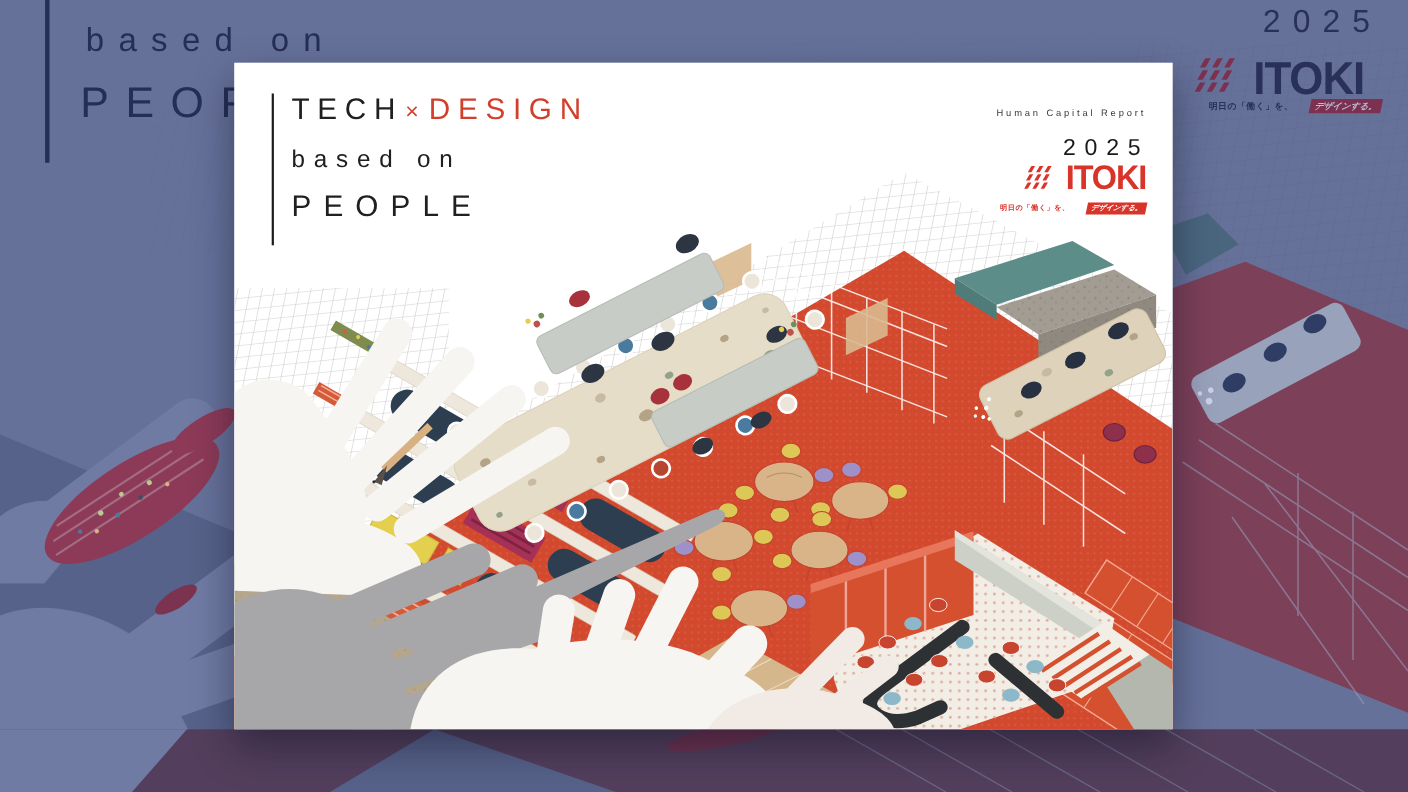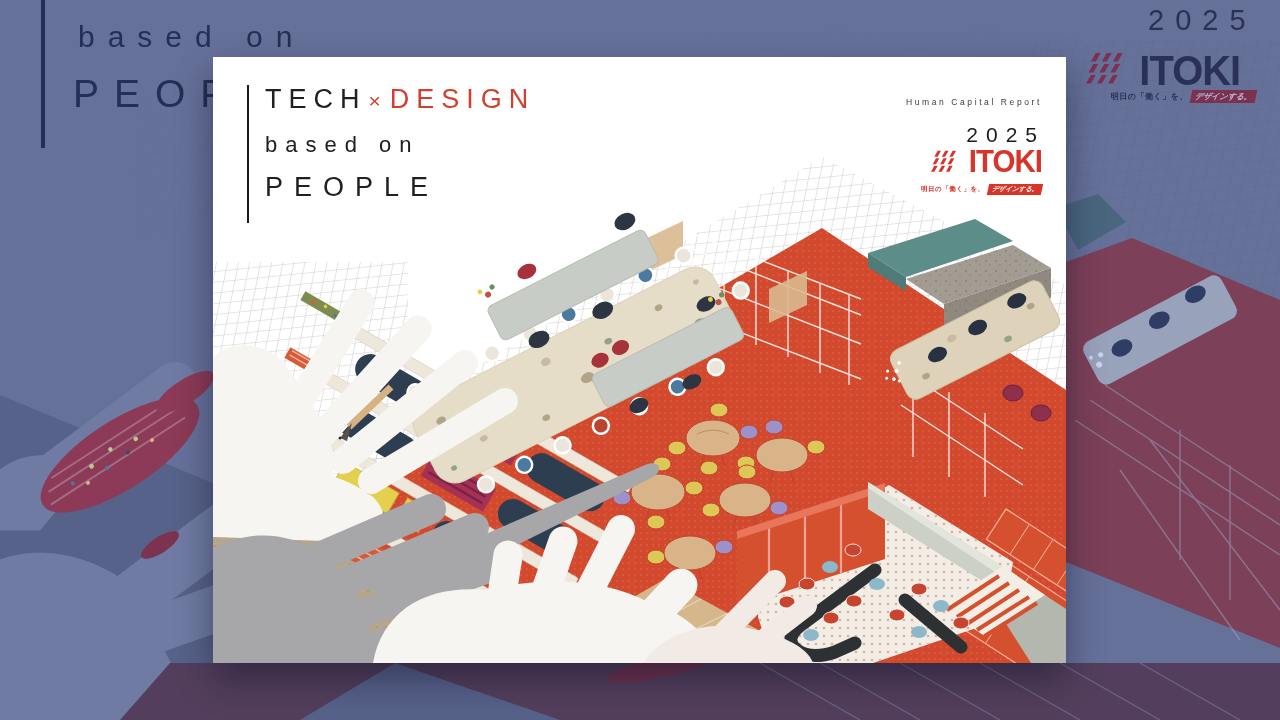--- a/index.html
+++ b/index.html
@@ -22,21 +22,21 @@
   .hd-1 .red{color:#d23f2c;}
   .hd-2{left:52px;top:75px;font-size:22px;letter-spacing:8px;color:#202020;font-weight:500;white-space:nowrap;}
   .hd-3{left:52px;top:115px;font-size:27px;letter-spacing:11px;color:#202020;font-weight:500;white-space:nowrap;}
   .rp-jp{right:23px;top:24px;font-size:19px;font-weight:bold;letter-spacing:3px;color:#101010;text-align:right;white-space:nowrap;}
   .rp-en{right:24px;top:40px;font-size:8.5px;letter-spacing:2.6px;color:#3a3a3a;text-align:right;white-space:nowrap;}
   .rp-year{right:21px;top:66px;font-size:21px;letter-spacing:8px;color:#1a1a1a;text-align:right;white-space:nowrap;}
   .logo-row{right:24px;top:93px;display:flex;align-items:flex-end;gap:4px;text-align:right;}
   .logo-word{font-size:31px;font-weight:bold;letter-spacing:-1px;transform:scaleX(.95);transform-origin:right;line-height:.8;}
   .logo-red{color:#d8342a;}
   .logo-navy{color:#2a3158;}
-  .tag-row{display:flex;align-items:center;gap:3px;white-space:nowrap;}
+  .tag-row{display:flex;align-items:center;gap:15px;white-space:nowrap;}
   .card .tag-row{position:absolute;right:24px;top:127px;}
   .tag-pre{font-size:6.5px;font-weight:bold;letter-spacing:.5px;}
   .tag-box{font-size:6.5px;font-weight:bold;font-style:italic;padding:1px 4px;transform:skewX(-12deg);}
   .card .tag-pre{color:#d8342a;}
   .card .tag-box{background:#d8342a;color:#ffffff;}
   .bg-logo .logo-row{position:static;}
   .bg-logo .tag-pre{color:#2a3158;}
   .bg-logo .tag-box{background:#7c3150;color:#b7bfd8;}
 </style>
 </head>

